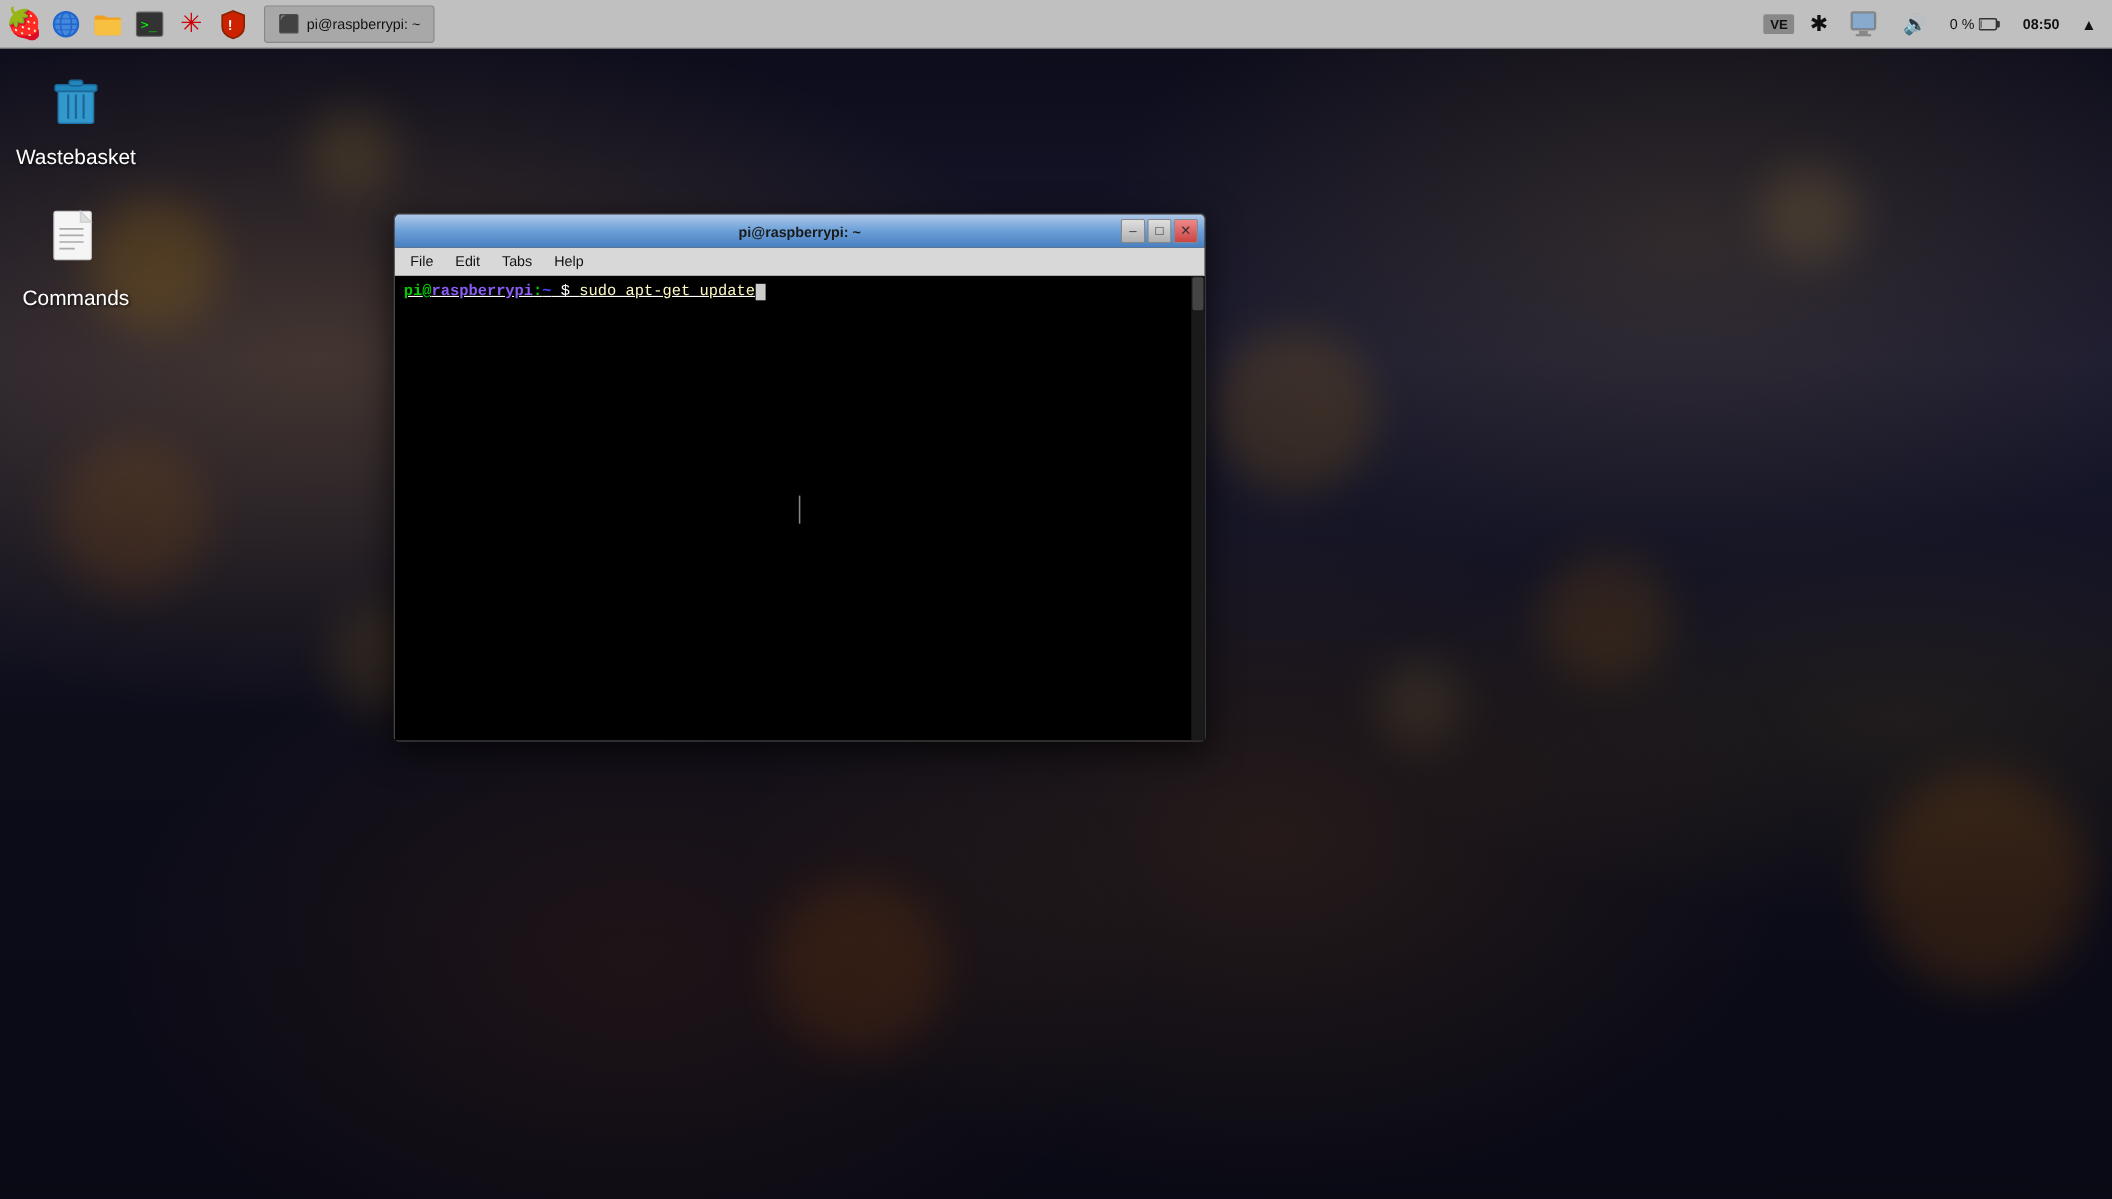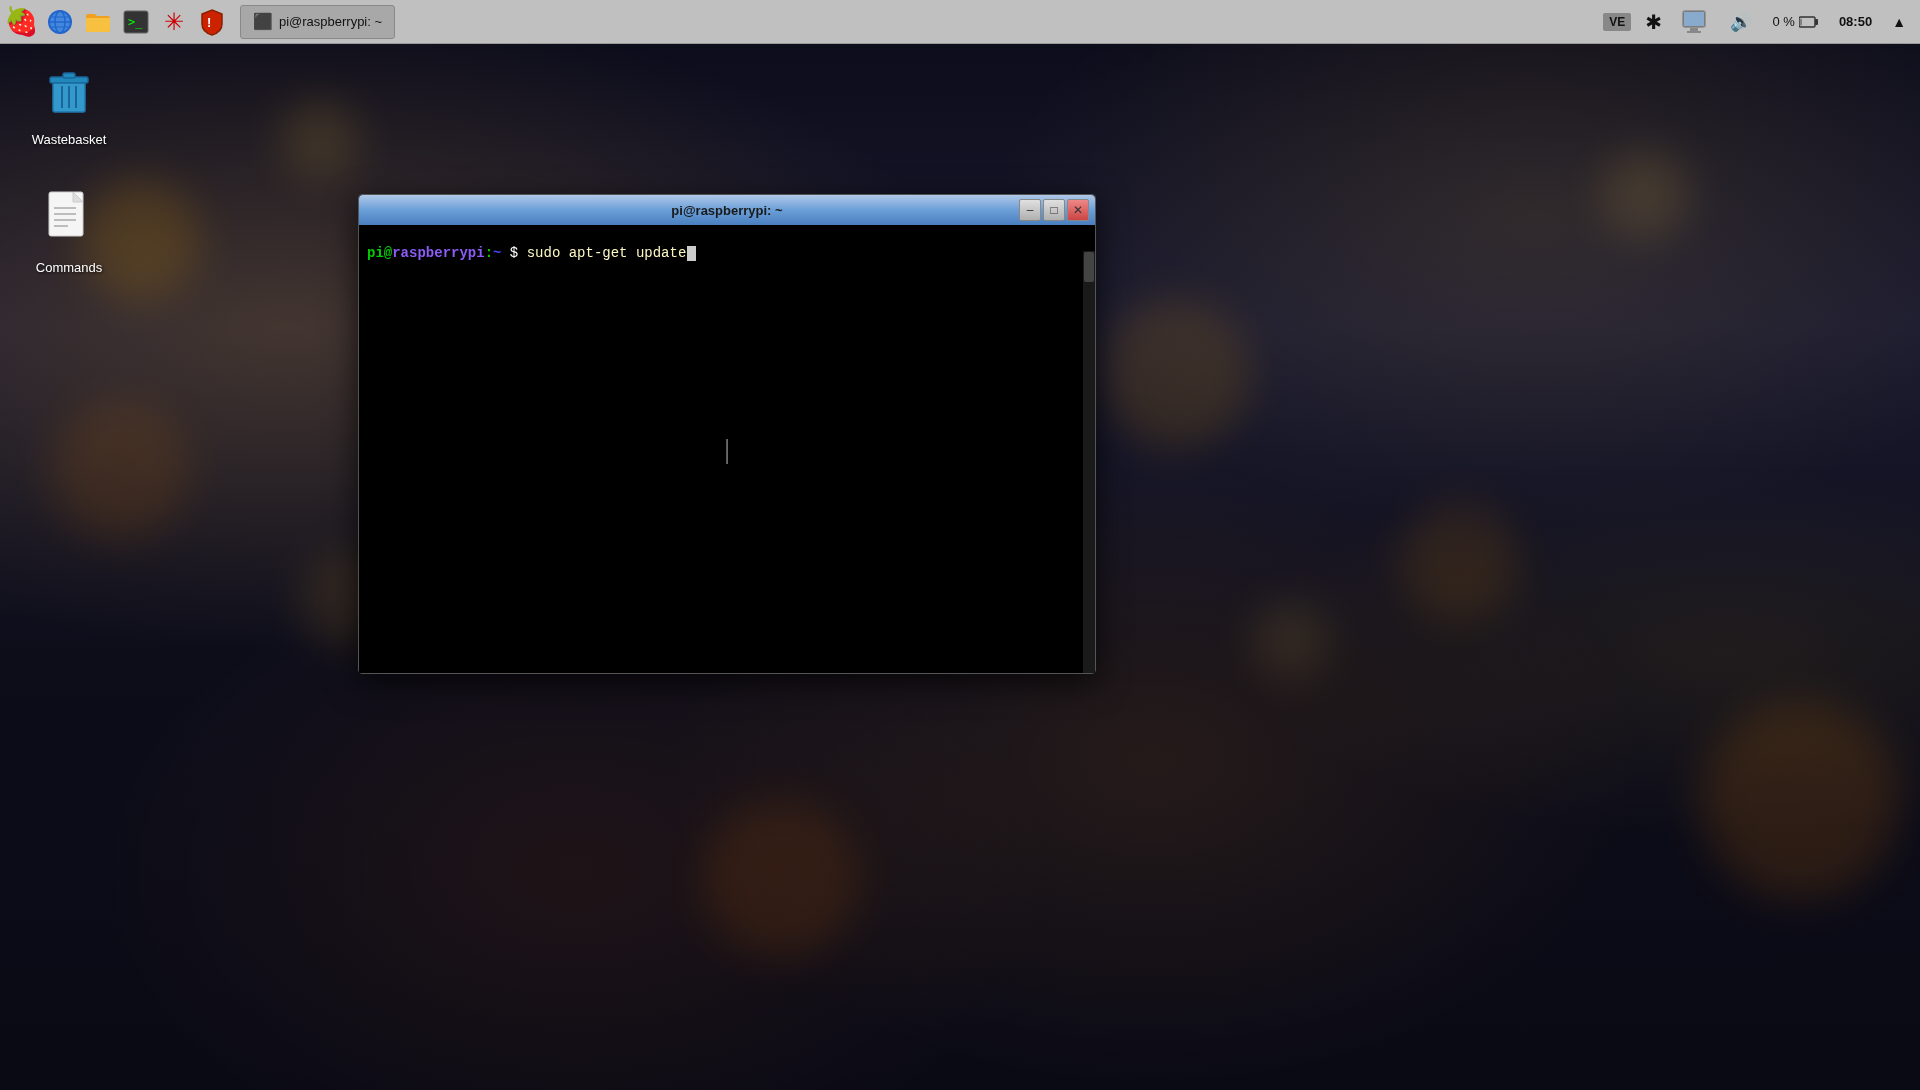--- a/index.html
+++ b/index.html
@@ -122,21 +122,21 @@
       z-index: 10;
     }
 
     .desktop-icon .icon-img {
       font-size: 48px;
       line-height: 1;
     }
 
     .desktop-icon .icon-label {
       color: white;
-      font-size: 13px;
+      font-size: 19px;
       text-align: center;
       text-shadow: 1px 1px 3px rgba(0,0,0,0.8);
     }
 
     
     .terminal-window {
       position: absolute;
       top: 194px;
       left: 358px;
       width: 738px;
@@ -209,26 +209,27 @@
       font-size: 13px;
       color: #111;
       cursor: pointer;
       border-radius: 3px;
     }
 
     
     .terminal-content {
       flex: 1;
       background: #000;
-      padding: 20px 8px;
+      padding: 6px 8px;
       font-family: 'Courier New', monospace;
       font-size: 14px;
       color: #fff;
       overflow: hidden;
       position: relative;
+      text-decoration: underline;
     }
 
     .terminal-line {
       display: flex;
       align-items: center;
       gap: 0;
       white-space: nowrap;
     }
 
     .prompt-user {
@@ -453,20 +454,26 @@
       </div>
       <div class="tb-btn">
         <span>□</span>
       </div>
       <div class="tb-btn" style="background:linear-gradient(180deg,#e88,#c44);">
         <span>✕</span>
       </div>
     </div>
   </div>
 
+  <div class="menu-bar">
+    <div class="menu-item">File</div>
+    <div class="menu-item">Edit</div>
+    <div class="menu-item">Tabs</div>
+    <div class="menu-item">Help</div>
+  </div>
 
   <div class="terminal-content">
     <div class="terminal-line">
       <span class="prompt-user">pi</span>
       <span class="prompt-at">@</span>
       <span class="prompt-host">raspberrypi</span>
       <span class="prompt-colon">:</span>
       <span class="prompt-tilde">~</span>
       <span class="prompt-dollar">&nbsp;$&nbsp;</span>
       <span class="prompt-command">sudo apt-get update</span>

